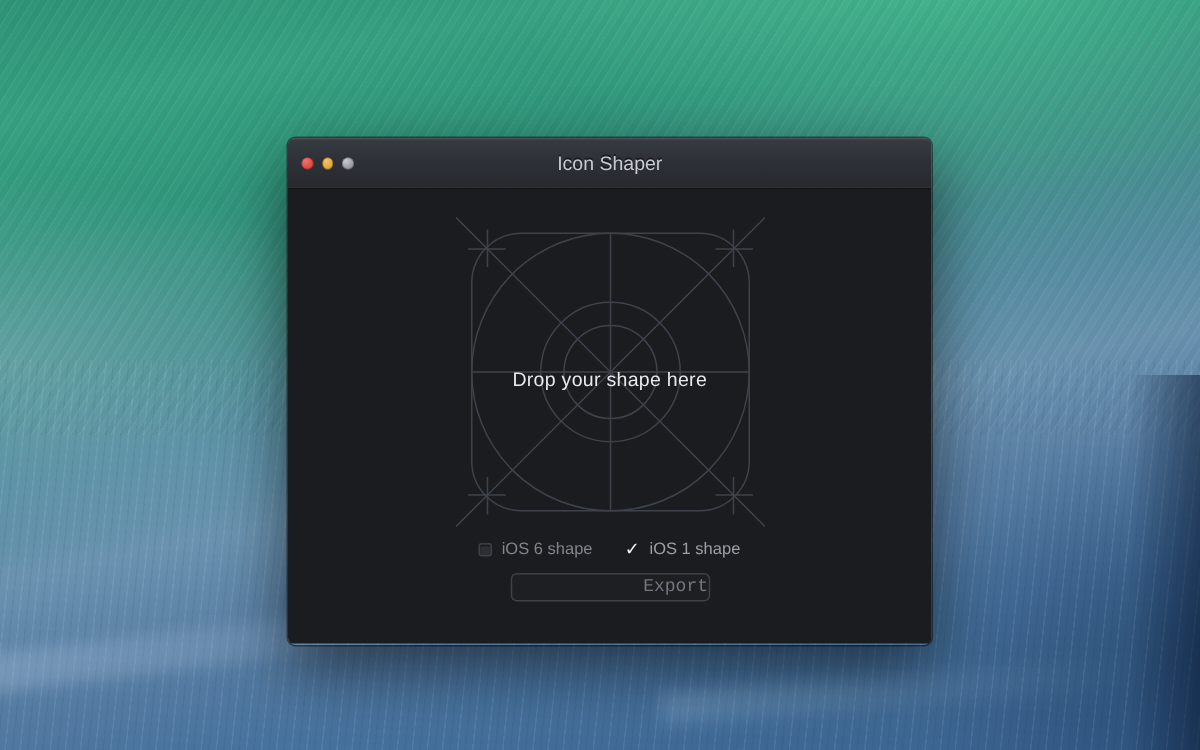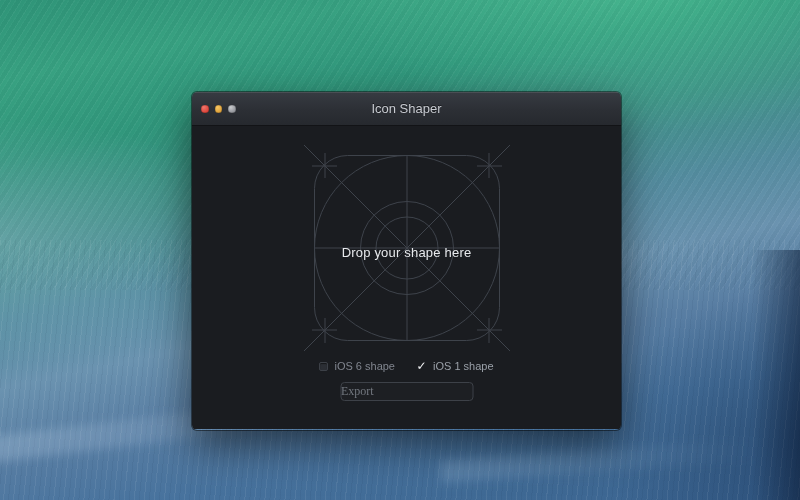--- a/index.html
+++ b/index.html
@@ -115,22 +115,22 @@
   .option.checked .checkmark { display: block; }
   .option-label { font-size: 11px; color: #80858e; }
   .option.checked .option-label { color: #9aa0a8; }
 
   
   .export-button {
     position: absolute; left: 50%; top: 256px; transform: translateX(-50%);
     width: 133px; height: 19px;
     background: rgba(255,255,255,0.015);
     border: 1px solid #3d4148; border-radius: 4px;
-    font-size: 12px; color: #72777f; text-align: left; line-height: 17px;
-    cursor: default; font-family: Liberation Serif, serif;
+    font-size: 12px; color: #72777f; text-align: right; line-height: 17px;
+    cursor: default; font-family: Liberation Mono, monospace;
   }
 </style>
 </head>
 <body>
 
 <div class="wallpaper">
   <div class="streaks-top"></div>
   <div class="streaks-bottom"></div>
   <div class="foam foam-1"></div>
   <div class="foam foam-2"></div>

